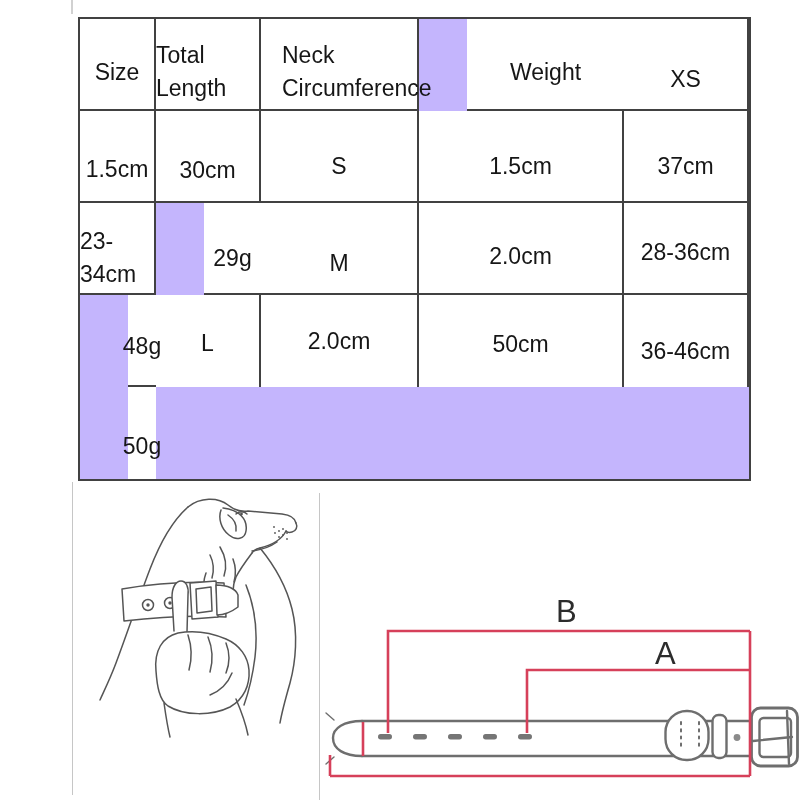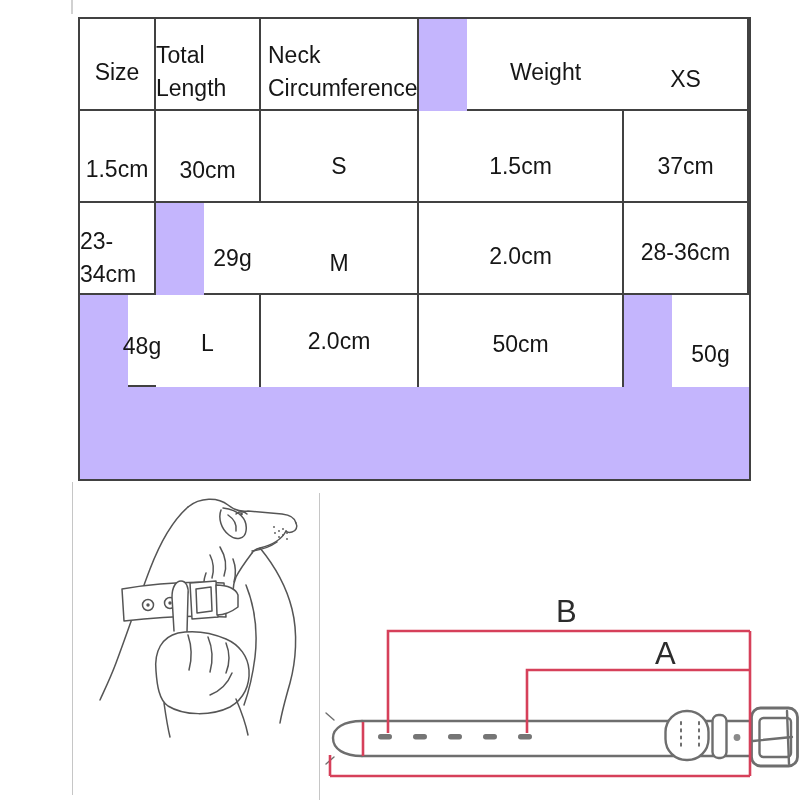--- a/index.html
+++ b/index.html
@@ -21,21 +21,21 @@
   .cell{
     border-right:2px solid #414141;
     border-bottom:2px solid #414141;
     display:flex;align-items:center;justify-content:center;
     font-size:23px;line-height:1.42;
     background:#fff;
   }
   .cell.last-col{border-right:none;margin-left:48px;}
   .cell.last-row{border-bottom:none;}
   .cell > span{position:relative;top:var(--dy,8px);display:block;}
-  .cell.left{justify-content:flex-start;padding-left:7px;text-align:left;}
+  .cell.left{justify-content:flex-start;padding-left:21px;text-align:left;}
 
   
   .tick-top-left{
     position:absolute;left:71px;top:0;width:2px;height:14px;
     background:#b9b9b9;opacity:.65;
   }
   .dogbox-border-left{
     position:absolute;left:72px;top:482px;width:1px;height:313px;background:#c6c6c6;
   }
   .dogbox-border-right{
@@ -108,20 +108,23 @@
       </div>
 
     <div class="cell last-row" style="--dy:2px">
         <span>L</span>
       </div>
     <div class="cell last-row" style="--dy:0px">
         <span>2.0cm</span>
       </div>
     <div class="cell last-row" style="--dy:3px">
         <span>50cm</span>
+      </div>
+    <div class="cell last-row" style="--dy:10px">
+        <span>36-46cm</span>
       </div>
     <div class="cell last-row last-col" style="--dy:13px">
         <span>50g</span>
       </div>
   </div>
 
   <div class="dogbox-border-left"></div>
   <div class="dogbox-border-right"></div>
 
   <svg class="overlay" viewBox="0 0 800 800">

